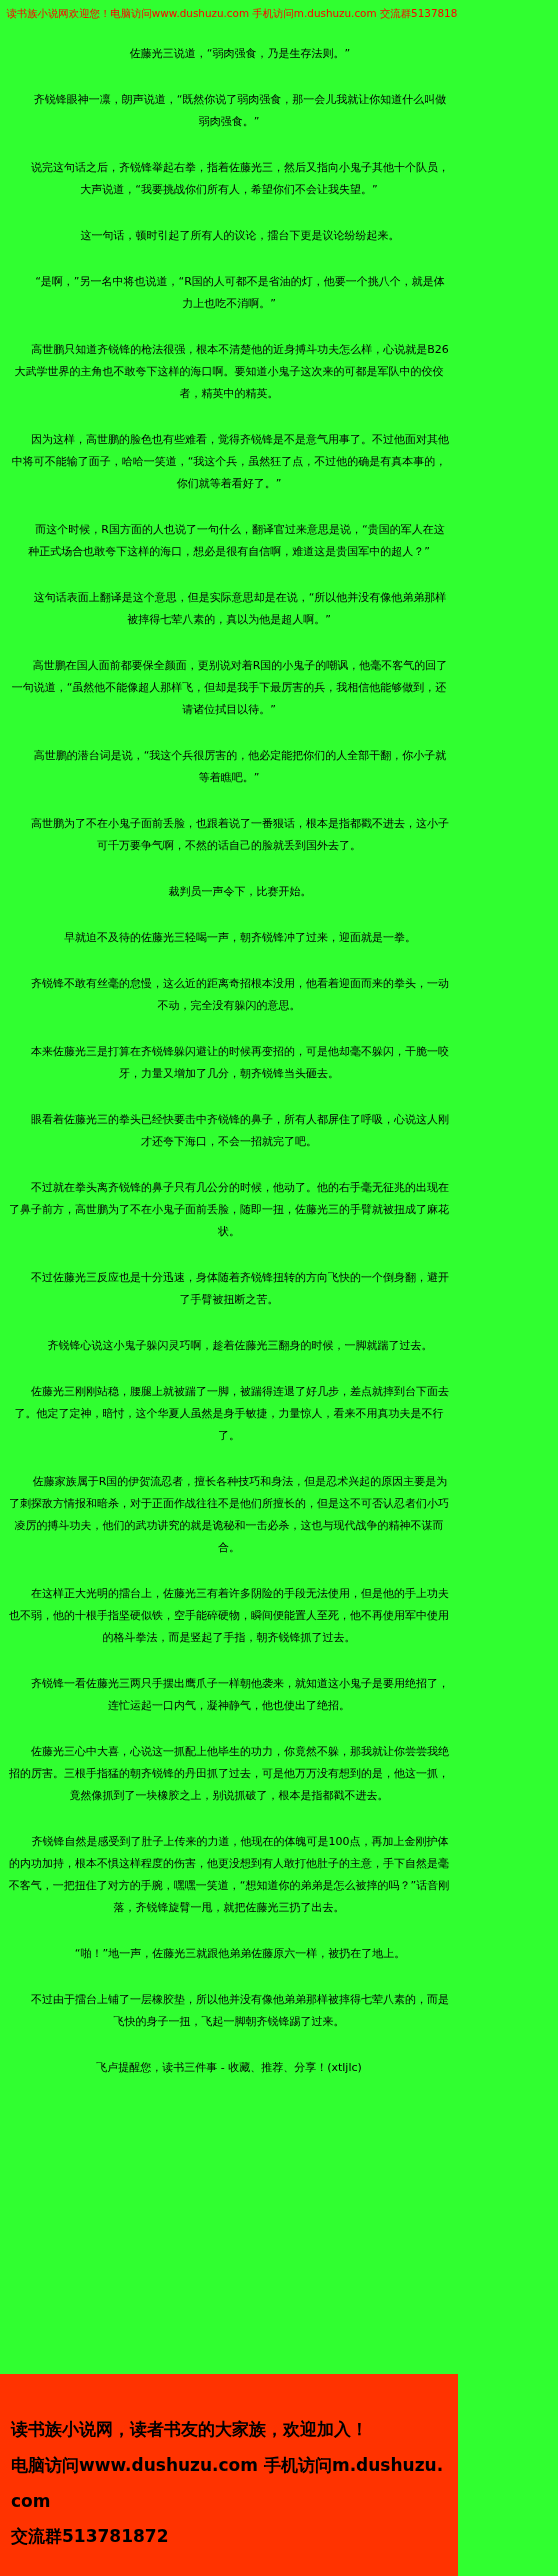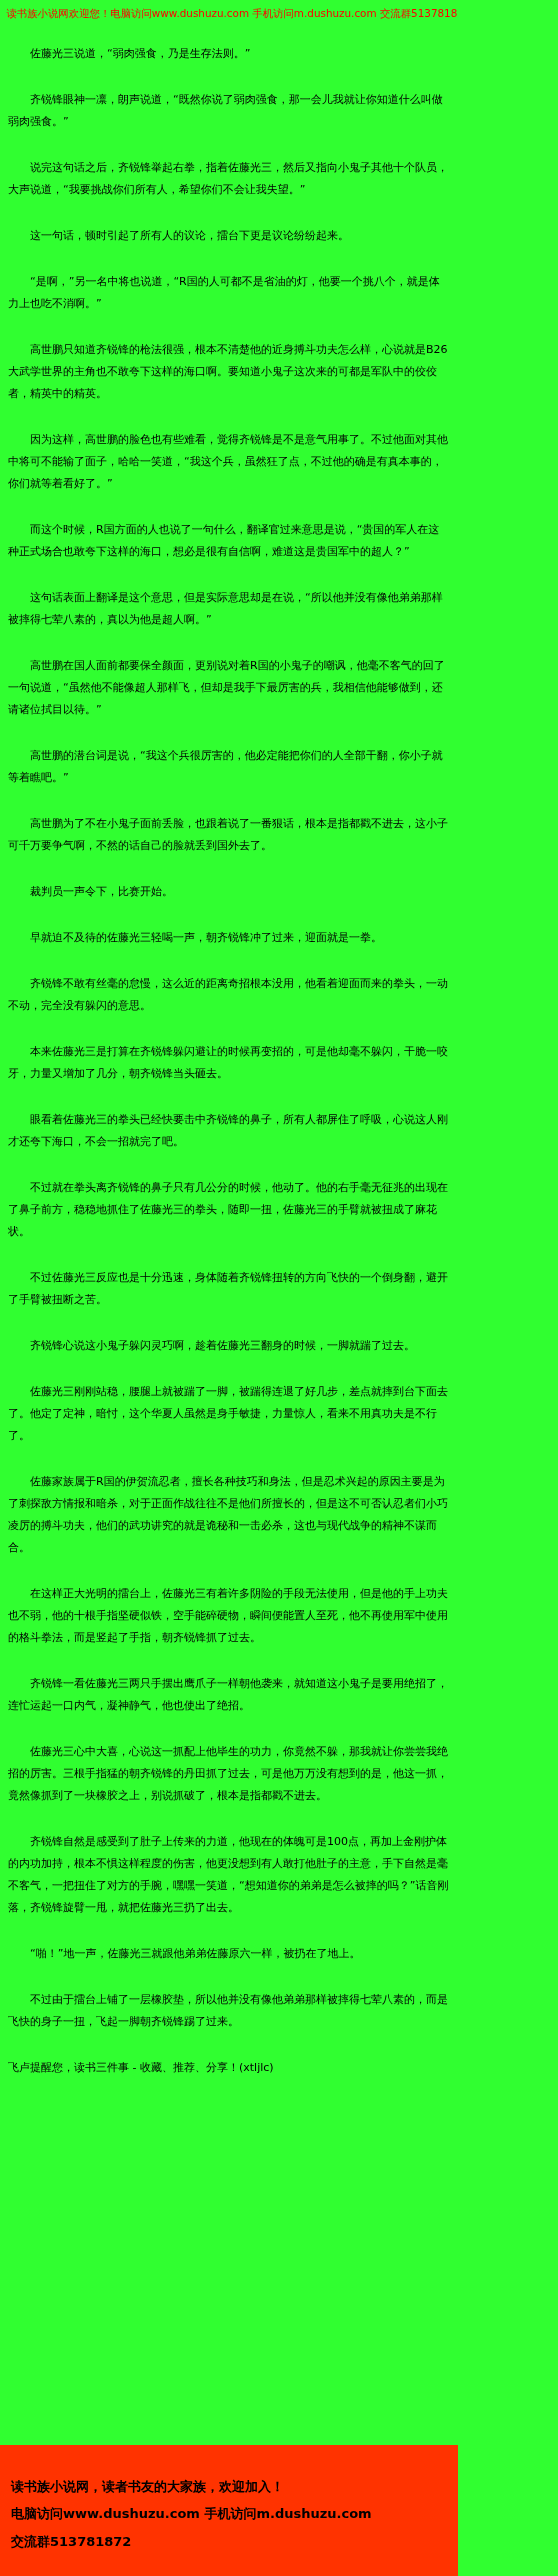--- a/index.html
+++ b/index.html
@@ -35,52 +35,52 @@
     margin: 0 0 24px 0;
     text-indent: 2em;
     word-break: break-all;
   }
   .chapter-content p.notice-line {
     text-indent: 0;
     margin: 0 0 11px 0;
   }
   .site-banner-footer {
     font-weight: bold;
-    font-size: 13px;
+    font-size: 17px;
     line-height: 2.1;
-    padding: 28px 11px 21px 11px;
+    padding: 38px 11px 21px 11px;
     word-break: break-all;
   }
 </style>
 </head>
 <body style="background-color: rgb(48, 255, 48);">
 
 <div class="page">
 
   <div class="site-banner-top" style="color: rgb(255, 0, 0);">读书族小说网欢迎您！电脑访问www.dushuzu.com 手机访问m.dushuzu.com 交流群513781872</div>
 
-  <div class="chapter-content" style="color: rgb(0, 0, 0);">
+  <div class="chapter-content" style="color: rgb(0, 0, 0); text-align: center;">
     <p>佐藤光三说道，“弱肉强食，乃是生存法则。”</p>
     <p>齐锐锋眼神一凛，朗声说道，“既然你说了弱肉强食，那一会儿我就让你知道什么叫做弱肉强食。”</p>
     <p>说完这句话之后，齐锐锋举起右拳，指着佐藤光三，然后又指向小鬼子其他十个队员，大声说道，“我要挑战你们所有人，希望你们不会让我失望。”</p>
     <p>这一句话，顿时引起了所有人的议论，擂台下更是议论纷纷起来。</p>
     <p>“是啊，”另一名中将也说道，“R国的人可都不是省油的灯，他要一个挑八个，就是体力上也吃不消啊。”</p>
     <p>高世鹏只知道齐锐锋的枪法很强，根本不清楚他的近身搏斗功夫怎么样，心说就是B26大武学世界的主角也不敢夸下这样的海口啊。要知道小鬼子这次来的可都是军队中的佼佼者，精英中的精英。</p>
     <p>因为这样，高世鹏的脸色也有些难看，觉得齐锐锋是不是意气用事了。不过他面对其他中将可不能输了面子，哈哈一笑道，“我这个兵，虽然狂了点，不过他的确是有真本事的，你们就等着看好了。”</p>
     <p>而这个时候，R国方面的人也说了一句什么，翻译官过来意思是说，“贵国的军人在这种正式场合也敢夸下这样的海口，想必是很有自信啊，难道这是贵国军中的超人？”</p>
     <p>这句话表面上翻译是这个意思，但是实际意思却是在说，“所以他并没有像他弟弟那样被摔得七荤八素的，真以为他是超人啊。”</p>
     <p>高世鹏在国人面前都要保全颜面，更别说对着R国的小鬼子的嘲讽，他毫不客气的回了一句说道，“虽然他不能像超人那样飞，但却是我手下最厉害的兵，我相信他能够做到，还请诸位拭目以待。”</p>
     <p>高世鹏的潜台词是说，“我这个兵很厉害的，他必定能把你们的人全部干翻，你小子就等着瞧吧。”</p>
     <p>高世鹏为了不在小鬼子面前丢脸，也跟着说了一番狠话，根本是指都戳不进去，这小子可千万要争气啊，不然的话自己的脸就丢到国外去了。</p>
     <p>裁判员一声令下，比赛开始。</p>
     <p>早就迫不及待的佐藤光三轻喝一声，朝齐锐锋冲了过来，迎面就是一拳。</p>
     <p>齐锐锋不敢有丝毫的怠慢，这么近的距离奇招根本没用，他看着迎面而来的拳头，一动不动，完全没有躲闪的意思。</p>
     <p>本来佐藤光三是打算在齐锐锋躲闪避让的时候再变招的，可是他却毫不躲闪，干脆一咬牙，力量又增加了几分，朝齐锐锋当头砸去。</p>
     <p>眼看着佐藤光三的拳头已经快要击中齐锐锋的鼻子，所有人都屏住了呼吸，心说这人刚才还夸下海口，不会一招就完了吧。</p>
-    <p>不过就在拳头离齐锐锋的鼻子只有几公分的时候，他动了。他的右手毫无征兆的出现在了鼻子前方，稳稳地抓住了佐藤光三的拳头，随即一扭，佐藤光三的手臂就被扭成了麻花状。</p>
+    <p>不过就在拳头离齐锐锋的鼻子只有几公分的时候，他动了。他的右手毫无征兆的出现在了鼻子前方，高世鹏为了不在小鬼子面前丢脸，随即一扭，佐藤光三的手臂就被扭成了麻花状。</p>
     <p>不过佐藤光三反应也是十分迅速，身体随着齐锐锋扭转的方向飞快的一个倒身翻，避开了手臂被扭断之苦。</p>
     <p>齐锐锋心说这小鬼子躲闪灵巧啊，趁着佐藤光三翻身的时候，一脚就踹了过去。</p>
     <p>佐藤光三刚刚站稳，腰腿上就被踹了一脚，被踹得连退了好几步，差点就摔到台下面去了。他定了定神，暗忖，这个华夏人虽然是身手敏捷，力量惊人，看来不用真功夫是不行了。</p>
     <p>佐藤家族属于R国的伊贺流忍者，擅长各种技巧和身法，但是忍术兴起的原因主要是为了刺探敌方情报和暗杀，对于正面作战往往不是他们所擅长的，但是这不可否认忍者们小巧凌厉的搏斗功夫，他们的武功讲究的就是诡秘和一击必杀，这也与现代战争的精神不谋而合。</p>
     <p>在这样正大光明的擂台上，佐藤光三有着许多阴险的手段无法使用，但是他的手上功夫也不弱，他的十根手指坚硬似铁，空手能碎硬物，瞬间便能置人至死，他不再使用军中使用的格斗拳法，而是竖起了手指，朝齐锐锋抓了过去。</p>
     <p>齐锐锋一看佐藤光三两只手摆出鹰爪子一样朝他袭来，就知道这小鬼子是要用绝招了，连忙运起一口内气，凝神静气，他也使出了绝招。</p>
     <p>佐藤光三心中大喜，心说这一抓配上他毕生的功力，你竟然不躲，那我就让你尝尝我绝招的厉害。三根手指猛的朝齐锐锋的丹田抓了过去，可是他万万没有想到的是，他这一抓，竟然像抓到了一块橡胶之上，别说抓破了，根本是指都戳不进去。</p>
     <p>齐锐锋自然是感受到了肚子上传来的力道，他现在的体魄可是100点，再加上金刚护体的内功加持，根本不惧这样程度的伤害，他更没想到有人敢打他肚子的主意，手下自然是毫不客气，一把扭住了对方的手腕，嘿嘿一笑道，“想知道你的弟弟是怎么被摔的吗？”话音刚落，齐锐锋旋臂一甩，就把佐藤光三扔了出去。</p>
     <p>“啪！”地一声，佐藤光三就跟他弟弟佐藤原六一样，被扔在了地上。</p>
     <p>不过由于擂台上铺了一层橡胶垫，所以他并没有像他弟弟那样被摔得七荤八素的，而是飞快的身子一扭，飞起一脚朝齐锐锋踢了过来。</p>

